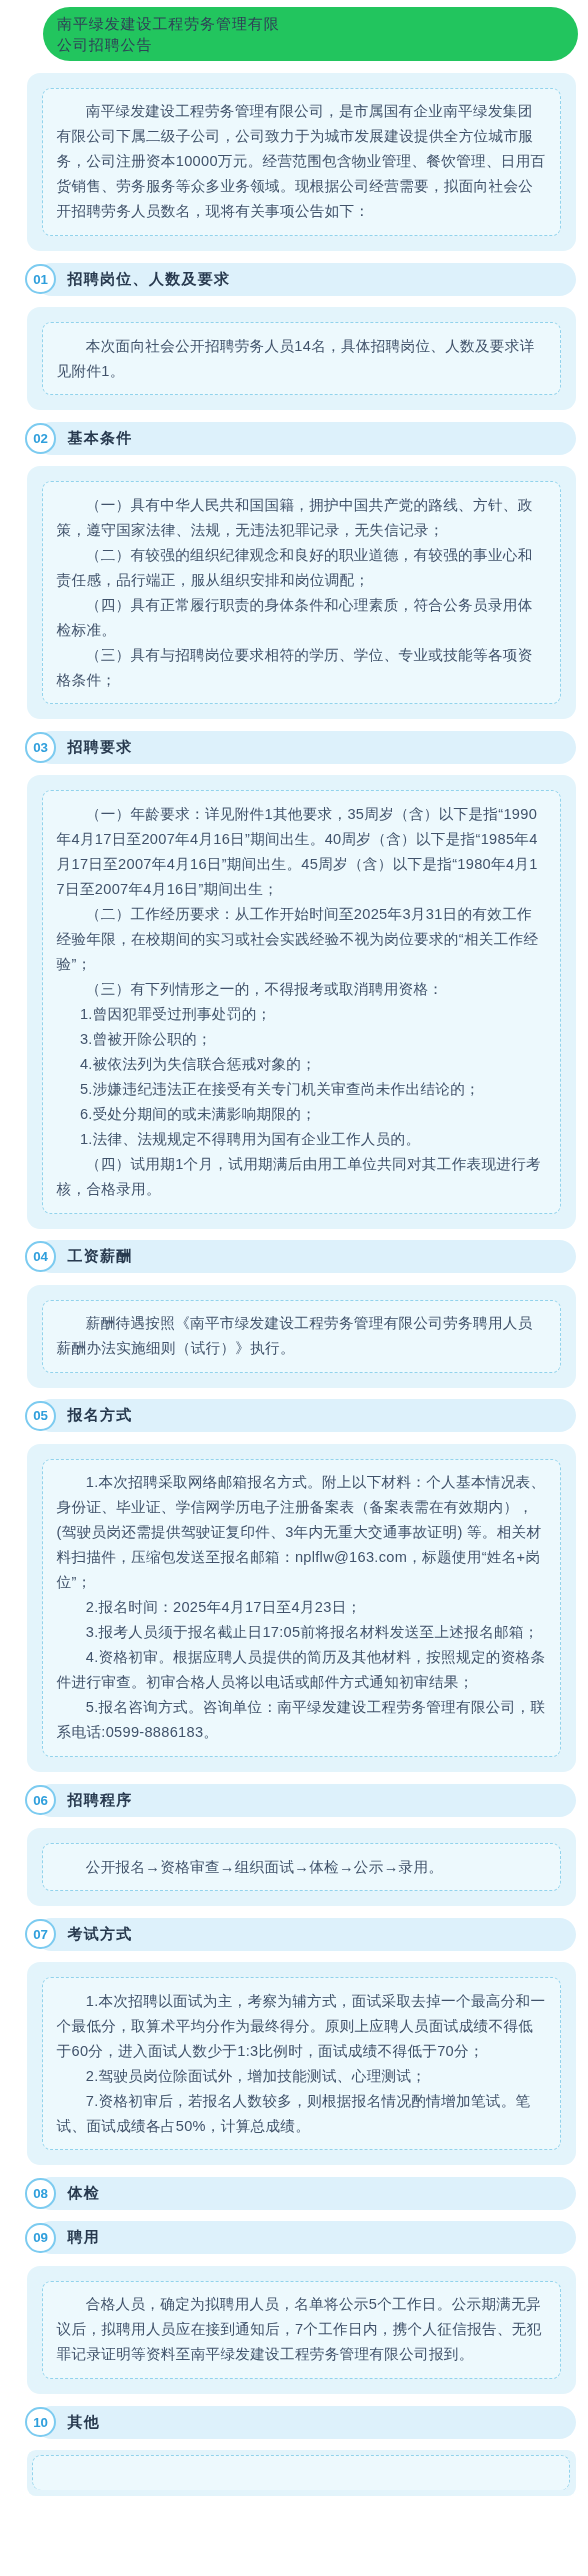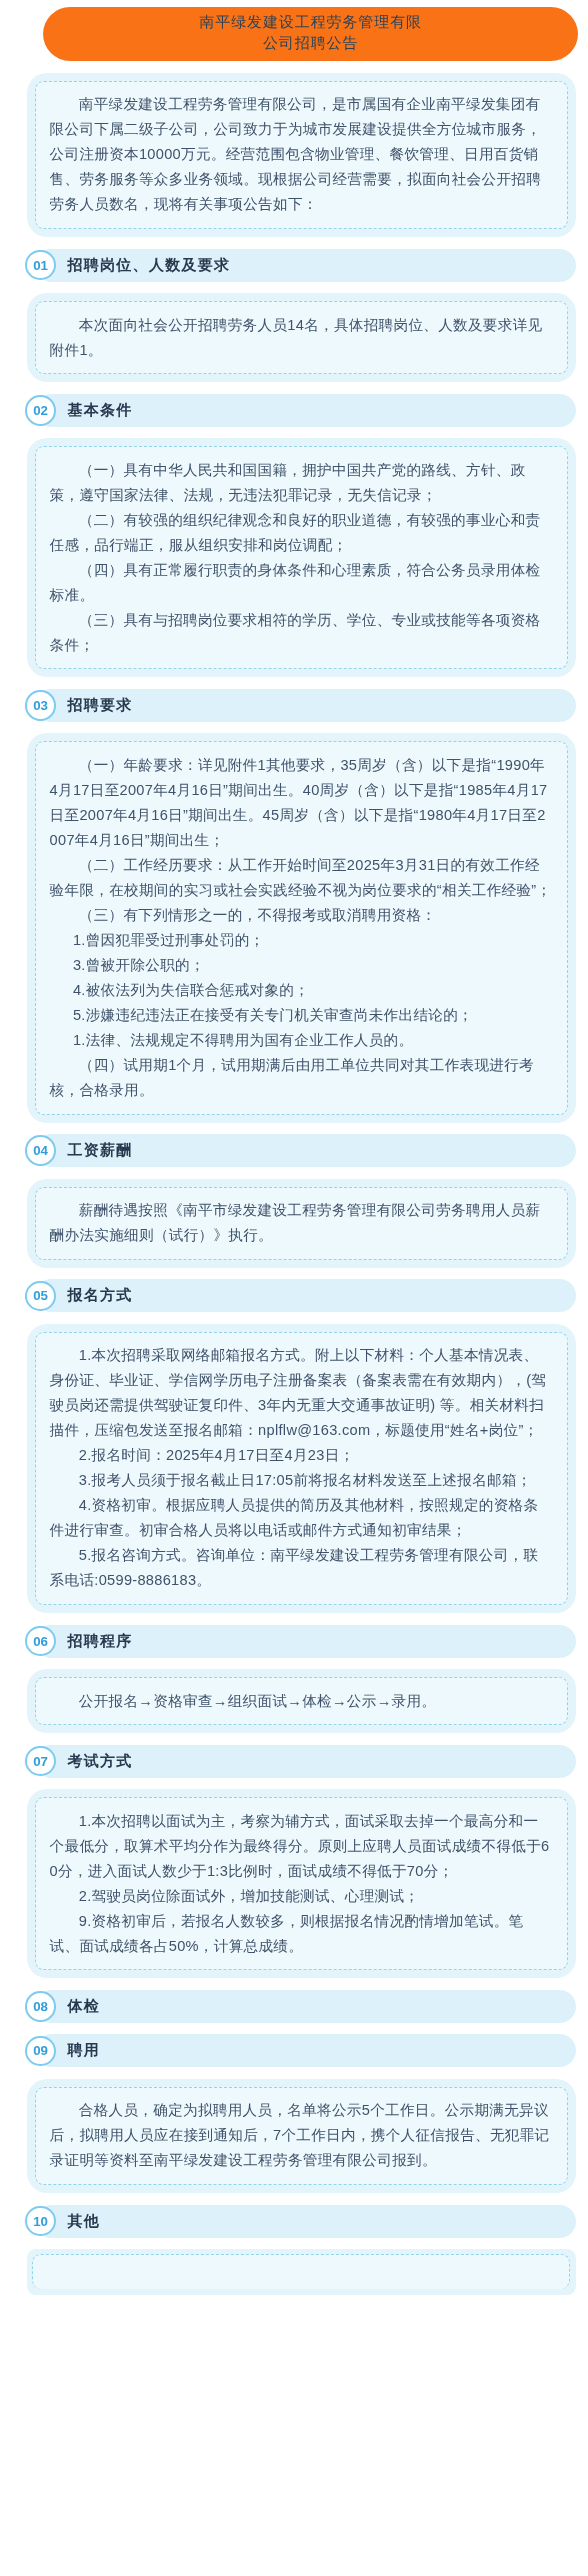--- a/index.html
+++ b/index.html
@@ -7,29 +7,28 @@
     width: 588px;
     height: 2576px;
     overflow: hidden;
     background: #ffffff;
     font-family: "Liberation Sans", "DejaVu Sans", sans-serif;
     position: relative;
   }
   
   .title-card {
     margin: 7px 9.7px 11.5px 43px;
-    background: #f97316;
+    background: #22c55e;
     border-radius: 30px;
     padding: 6.2px 14px;
-    text-align: center;
+    text-align: left;
     color: #2e4256;
     font-size: 15px;
     line-height: 21px;
     letter-spacing: 0.9px;
-    font-family: Liberation Mono, monospace;
   }
   
   .sec-bar {
     margin: 11.5px 12.4px 11.5px 35px;
     height: 33px;
     background: #ddf1fb;
     border-radius: 23px;
     display: flex;
     align-items: center;
   }
@@ -53,22 +52,22 @@
     margin-left: 11.5px;
     font-size: 15px;
     font-weight: bold;
     color: #27394e;
     letter-spacing: 1.3px;
   }
   
   .card {
     margin: 0 12.4px 11.5px 26.6px;
     background: #e3f4fb;
-    border-radius: 20px;
-    padding: 8px;
+    border-radius: 13px;
+    padding: 15px;
   }
   .dashed {
     border: 0.9px dashed #92d3ec;
     border-radius: 8.9px;
     background: #edf9fd;
     padding: 10.6px 14px;
   }
   .dashed p {
     margin: 0;
     font-size: 14.6px;
@@ -132,20 +131,21 @@
       </div>
       <div class="card">
         <div class="dashed">
           <p>（一）年龄要求：详见附件1其他要求，35周岁（含）以下是指“1990年4月17日至2007年4月16日”期间出生。40周岁（含）以下是指“1985年4月17日至2007年4月16日”期间出生。45周岁（含）以下是指“1980年4月17日至2007年4月16日”期间出生；</p>
           <p>（二）工作经历要求：从工作开始时间至2025年3月31日的有效工作经验年限，在校期间的实习或社会实践经验不视为岗位要求的“相关工作经验”；</p>
           <p>（三）有下列情形之一的，不得报考或取消聘用资格：</p>
           <p class="item">1.曾因犯罪受过刑事处罚的；</p>
           <p class="item">3.曾被开除公职的；</p>
           <p class="item">4.被依法列为失信联合惩戒对象的；</p>
           <p class="item">5.涉嫌违纪违法正在接受有关专门机关审查尚未作出结论的；</p>
+          <p class="item">6.受处分期间的或未满影响期限的；</p>
           <p class="item">1.法律、法规规定不得聘用为国有企业工作人员的。</p>
           <p>（四）试用期1个月，试用期满后由用工单位共同对其工作表现进行考核，合格录用。</p>
         </div>
       </div>
       <div class="sec-bar">
         <span class="badge">04</span>
         <span class="sec-title">工资薪酬</span>
       </div>
       <div class="card">
         <div class="dashed">
@@ -175,21 +175,21 @@
         </div>
       </div>
       <div class="sec-bar">
         <span class="badge">07</span>
         <span class="sec-title">考试方式</span>
       </div>
       <div class="card">
         <div class="dashed">
           <p>1.本次招聘以面试为主，考察为辅方式，面试采取去掉一个最高分和一个最低分，取算术平均分作为最终得分。原则上应聘人员面试成绩不得低于60分，进入面试人数少于1:3比例时，面试成绩不得低于70分；</p>
           <p>2.驾驶员岗位除面试外，增加技能测试、心理测试；</p>
-          <p>9.资格初审后，若报名人数较多，则根据报名情况酌情增加笔试。笔试、面试成绩各占50%，计算总成绩。</p>
+          <p>7.资格初审后，若报名人数较多，则根据报名情况酌情增加笔试。笔试、面试成绩各占50%，计算总成绩。</p>
         </div>
       </div>
       <div class="sec-bar">
         <span class="badge">08</span>
         <span class="sec-title">体检</span>
       </div>
       <div class="sec-bar">
         <span class="badge">09</span>
         <span class="sec-title">聘用</span>
       </div>

